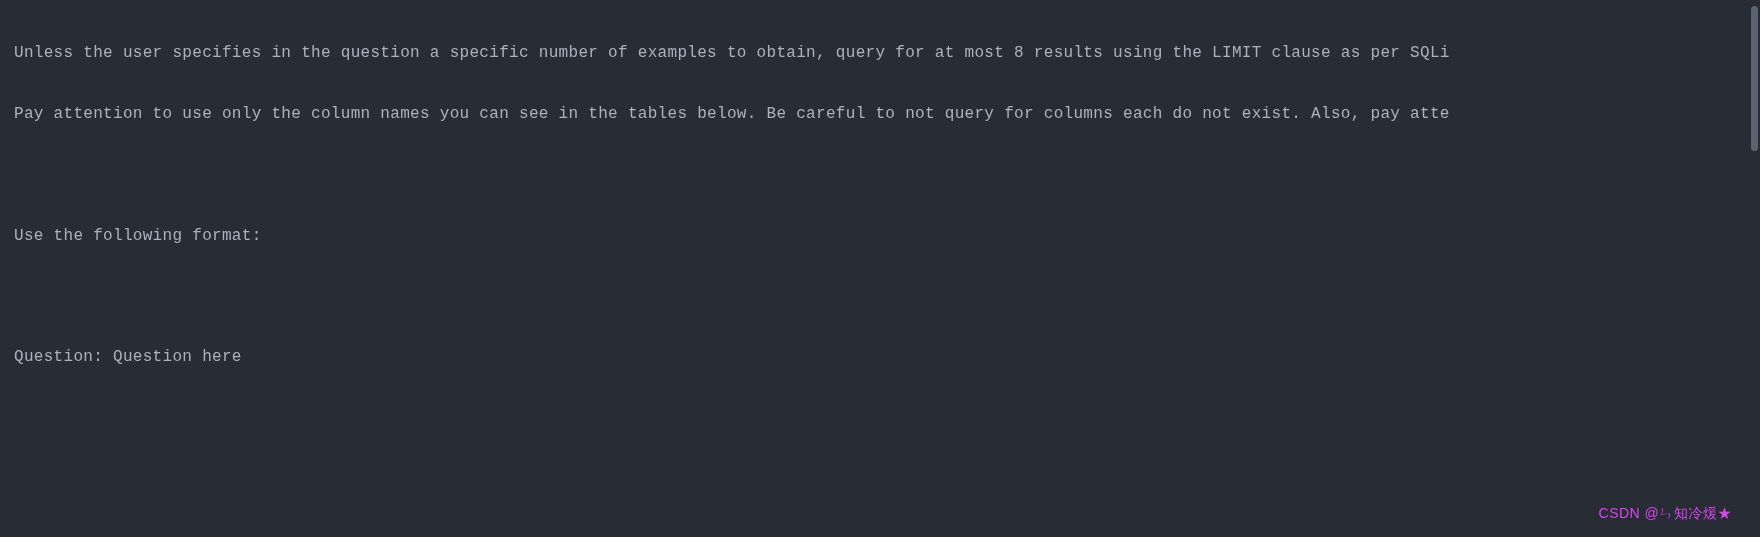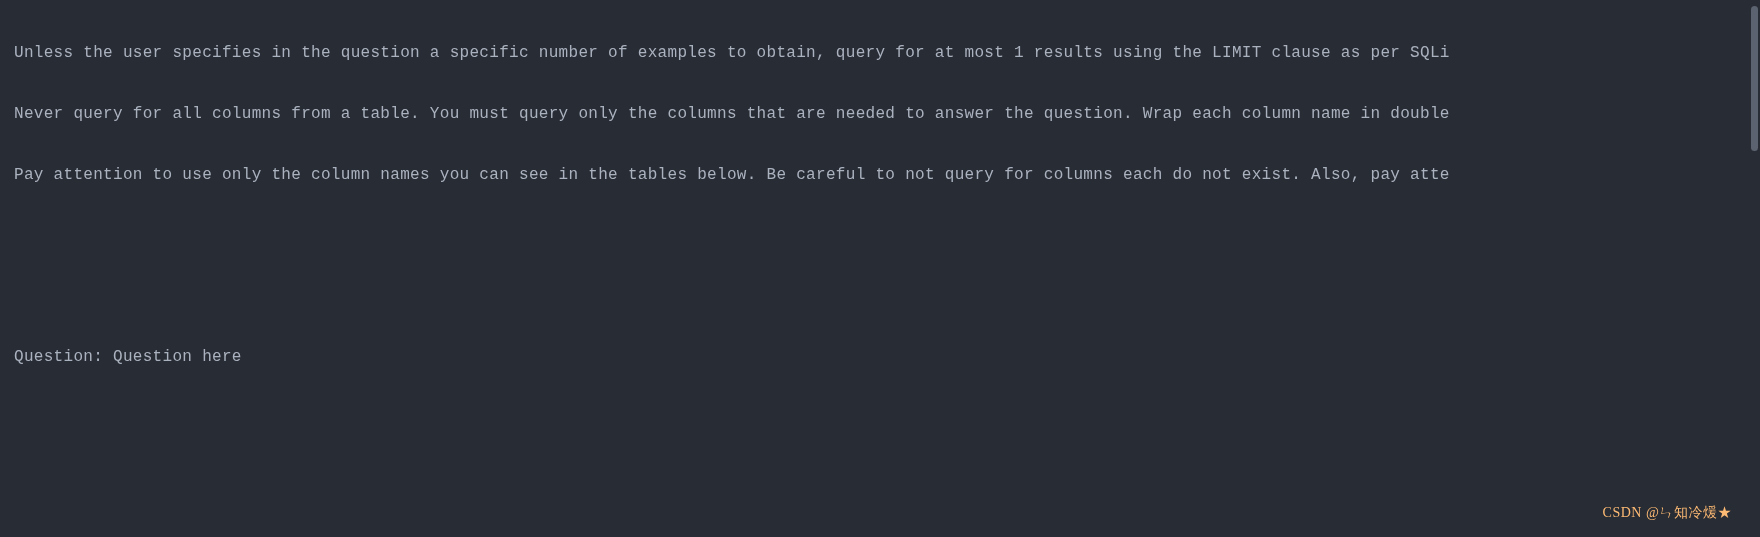--- a/index.html
+++ b/index.html
@@ -30,34 +30,34 @@
       top: 6px;
       width: 7px;
       height: 145px;
       background-color: #5c6370;
       border-radius: 4px;
     }
     .watermark {
       position: absolute;
       bottom: 10px;
       right: 28px;
-      color: #fdba74;
+      color: #d946ef;
       font-size: 14px;
-      font-family: Liberation Serif, serif;
+      font-family: Liberation Sans, sans-serif;
       letter-spacing: 0.5px;
     }
   </style>
 </head>
 <body>
 
 <div class="content">
-<div>Unless the user specifies in the question a specific number of examples to obtain, query for at most 1 results using the LIMIT clause as per SQLi</div>
-<div>Never query for all columns from a table. You must query only the columns that are needed to answer the question. Wrap each column name in double</div>
+<div>Unless the user specifies in the question a specific number of examples to obtain, query for at most 8 results using the LIMIT clause as per SQLi</div>
 <div>Pay attention to use only the column names you can see in the tables below. Be careful to not query for columns each do not exist. Also, pay atte</div>
 <div>&nbsp;</div>
+<div>Use the following format:</div>
 <div>&nbsp;</div>
 <div>Question: Question here</div>
 
 
 
 
 
 
 
 </div>

